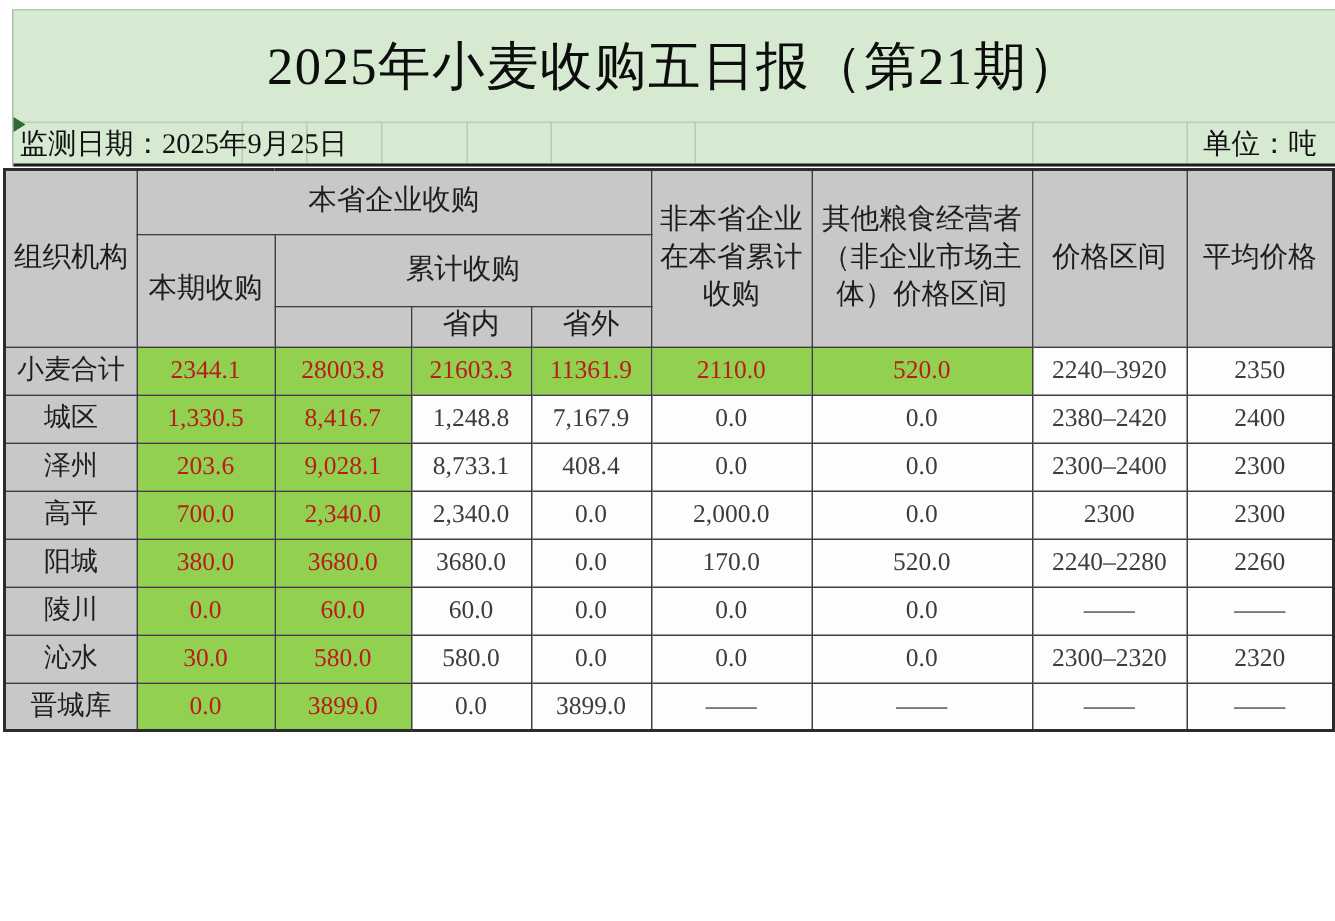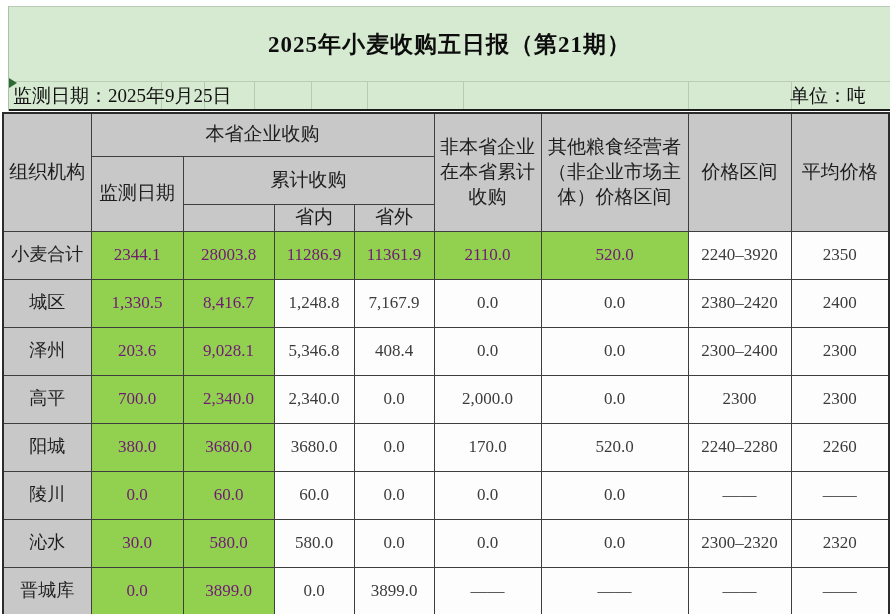--- a/index.html
+++ b/index.html
@@ -20,31 +20,31 @@
     border-left:1px solid rgba(90,120,90,.35);
     border-top:1px solid rgba(90,120,90,.25);
   }
   .title-block{
     height:74px;
     display:flex;align-items:center;justify-content:center;
     border-bottom:1px solid #b9ceb5;
   }
   .report-title{
     margin:0;
-    font-size:23px;
-    font-weight:bold;
+    font-size:35px;
+    font-weight:normal;
     color:#0d0d0d;
     letter-spacing:1px;
     white-space:nowrap;
   }
   .subtitle-band{
     position:relative;
     height:27px;
     display:flex;align-items:center;justify-content:space-between;
-    padding:0 24px 0 4px;
+    padding:0 12px 0 4px;
     border-bottom:2px solid #1c1c1c;
     font-size:19px;color:#111;
   }
   .subtitle-band .txt{position:relative;z-index:2;white-space:nowrap;}
   .gridline{
     position:absolute;top:0;bottom:0;width:1px;
     background:rgba(70,100,70,.22);z-index:1;
   }
   .corner-marker{
     position:absolute;left:0;top:71px;
@@ -73,32 +73,32 @@
   table.report{border:2px solid #2c2c2c;}
   thead th, thead td, th.rowlabel{
     background:#c8c8c8;
     color:#1e1e1e;
     font-size:19px;
     line-height:1.3;
   }
   tr.hr-a{height:43px;}
   tr.hr-b{height:48px;}
   tr.hr-c{height:27px;}
-  tbody tr{height:48px;}
+  tbody tr{height:32px;}
   th.rowlabel{font-size:18px;}
   th.cum{
     text-align:left;
     padding-left:10px;
     border-bottom:none;
     margin-left:25px;
   }
   td.cum-void{
     border-top:none;
   }
-  td.green{background:#92d050;color:#701a75;}
+  td.green{background:#92d050;color:#b91c1c;}
   tbody td{background:#fdfdfd;}
   tbody td.green{background:#92d050;}
 </style>
 </head>
 <body>
 
 <div class="page">
 
   <div class="green-area">
     <div class="title-block">
@@ -134,35 +134,35 @@
     <thead>
       <tr class="hr-a">
         <th rowspan="3">组织机构</th>
         <th colspan="4">本省企业收购</th>
         <th rowspan="3">非本省企业在本省累计收购</th>
         <th rowspan="3">其他粮食经营者（非企业市场主体）价格区间</th>
         <th rowspan="3">价格区间</th>
         <th rowspan="3">平均价格</th>
       </tr>
       <tr class="hr-b">
-        <th rowspan="2">监测日期</th>
+        <th rowspan="2">本期收购</th>
         <th colspan="3" class="cum">累计收购</th>
       </tr>
       <tr class="hr-c">
         <td class="cum-void"></td>
         <th>省内</th>
         <th>省外</th>
       </tr>
     </thead>
     <tbody>
         <tr>
           <th class="rowlabel">小麦合计</th>
           <td class="green">2344.1</td>
           <td class="green">28003.8</td>
-          <td class="green">11286.9</td>
+          <td class="green">21603.3</td>
           <td class="green">11361.9</td>
           <td class="green">2110.0</td>
           <td class="green">520.0</td>
           <td>2240–3920</td>
           <td>2350</td>
         </tr>
         <tr>
           <th class="rowlabel">城区</th>
           <td class="green">1,330.5</td>
           <td class="green">8,416.7</td>
@@ -170,21 +170,21 @@
           <td>7,167.9</td>
           <td>0.0</td>
           <td>0.0</td>
           <td>2380–2420</td>
           <td>2400</td>
         </tr>
         <tr>
           <th class="rowlabel">泽州</th>
           <td class="green">203.6</td>
           <td class="green">9,028.1</td>
-          <td>5,346.8</td>
+          <td>8,733.1</td>
           <td>408.4</td>
           <td>0.0</td>
           <td>0.0</td>
           <td>2300–2400</td>
           <td>2300</td>
         </tr>
         <tr>
           <th class="rowlabel">高平</th>
           <td class="green">700.0</td>
           <td class="green">2,340.0</td>

